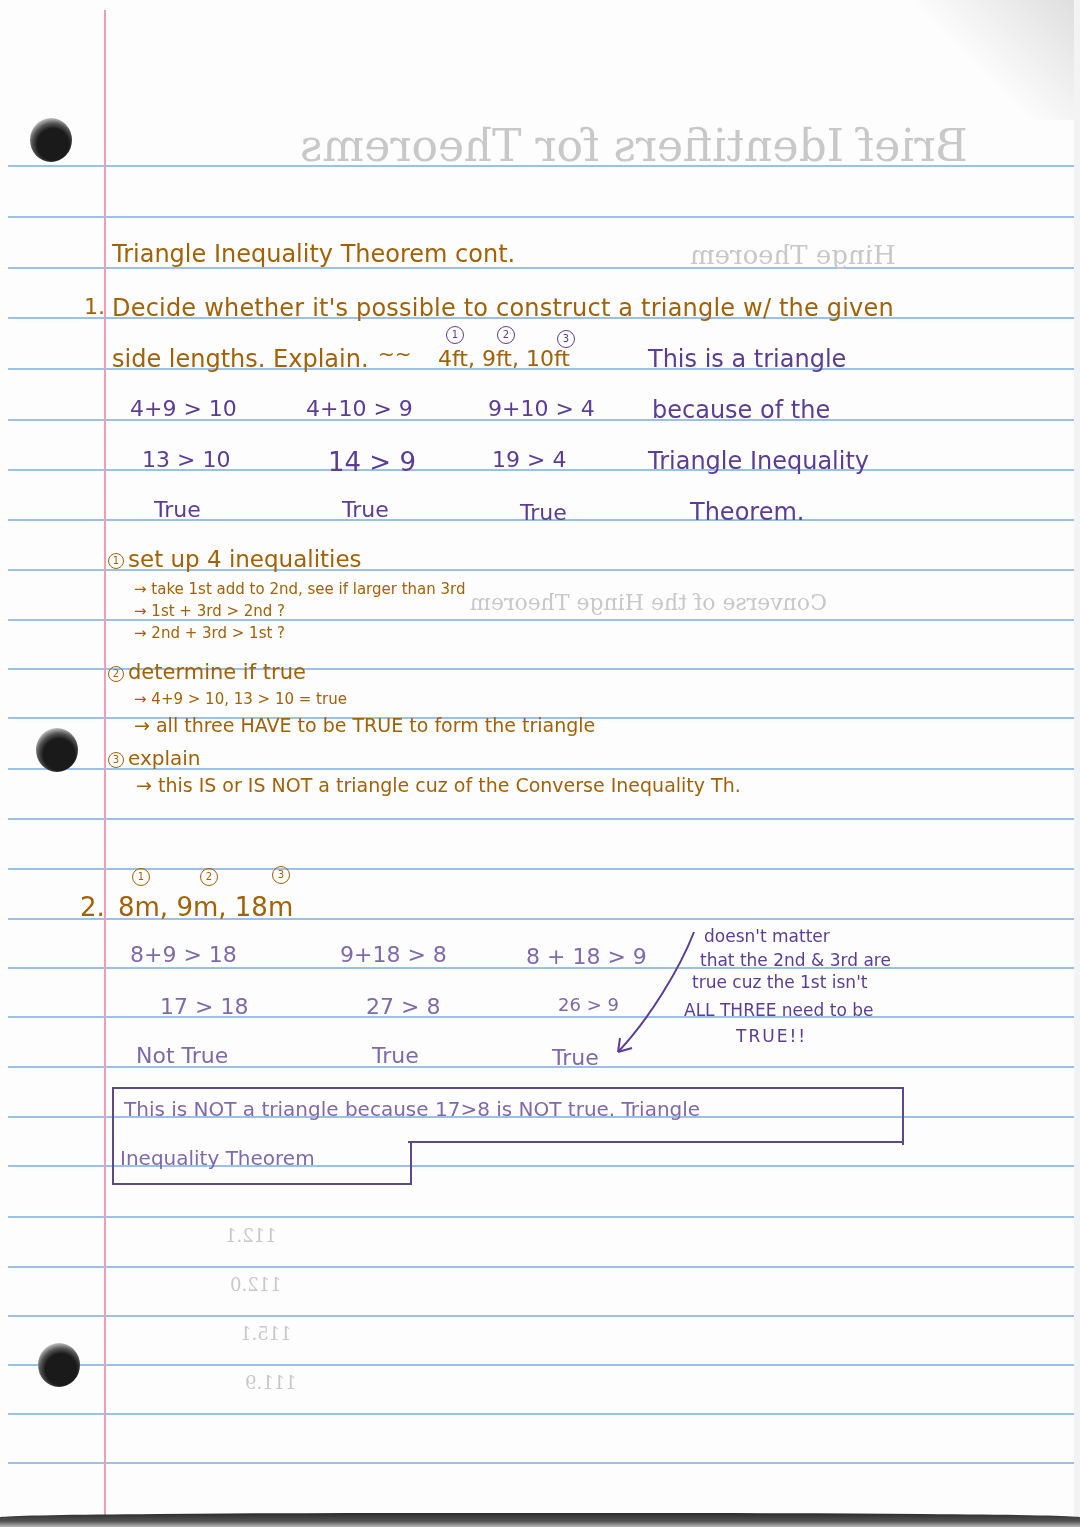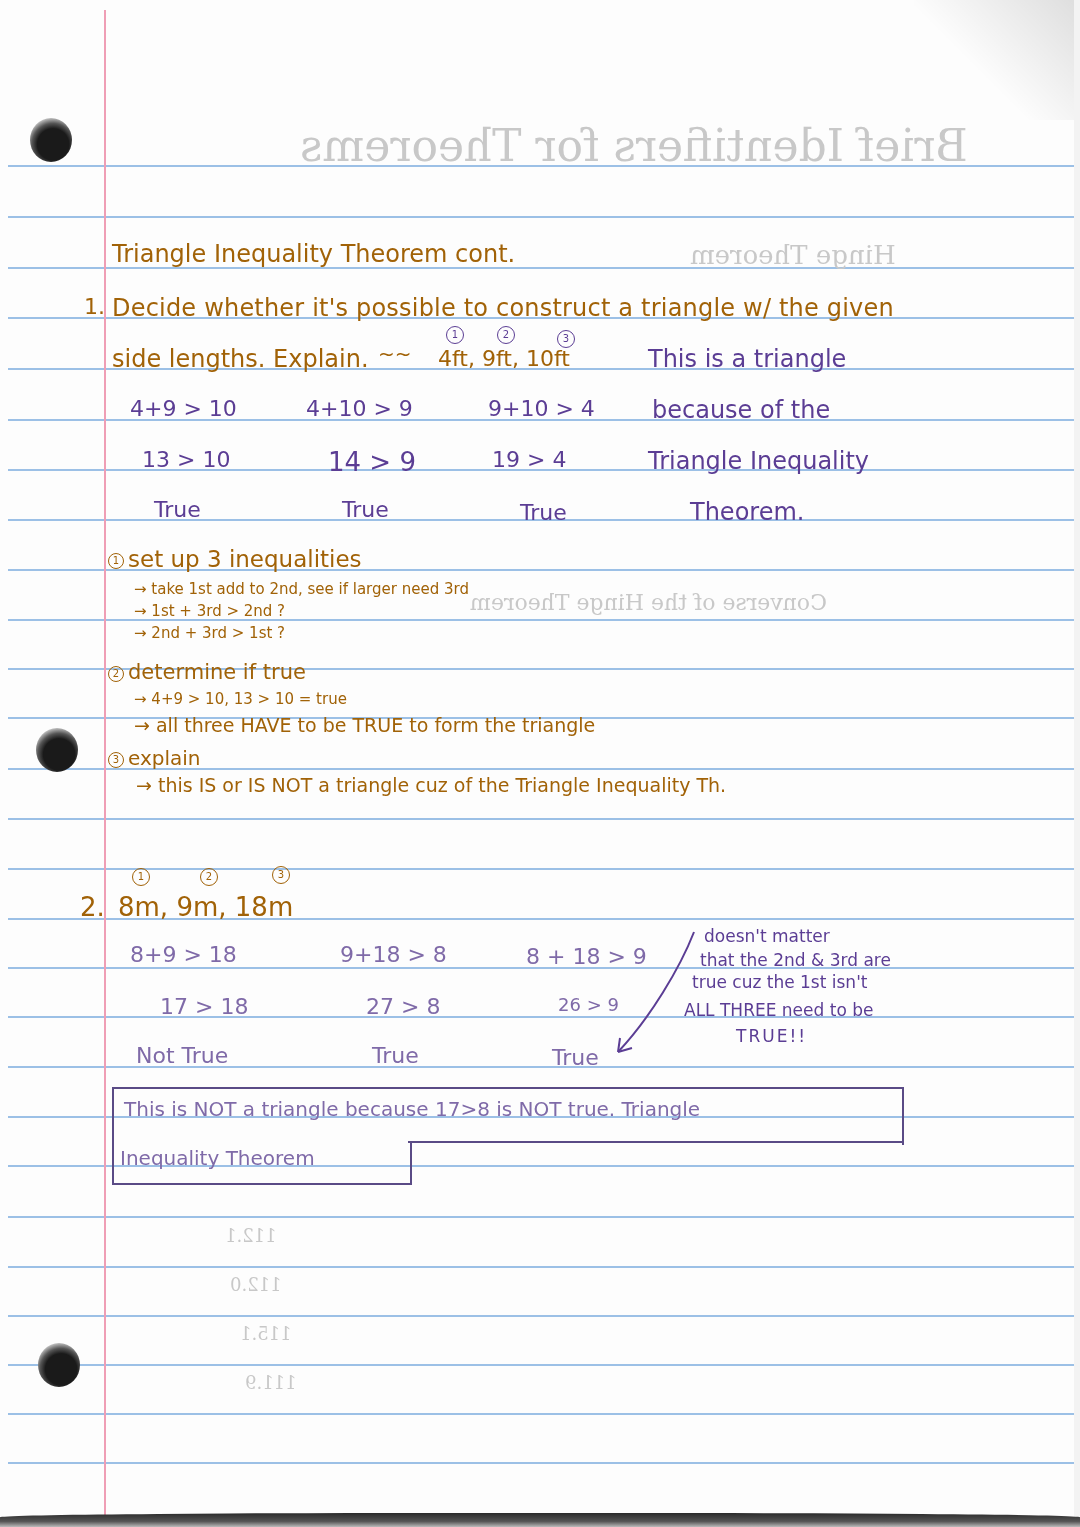--- a/index.html
+++ b/index.html
@@ -93,33 +93,33 @@
   <div class="t pur" style="left:154px; top:497px; font-size:22px;">True</div>
   <div class="t pur" style="left:342px; top:497px; font-size:22px;">True</div>
   <div class="t pur" style="left:520px; top:500px; font-size:22px;">True</div>
 
   <div class="t pur" style="left:648px; top:345px; font-size:24px;">This is a triangle</div>
   <div class="t pur" style="left:652px; top:396px; font-size:24px;">because of the</div>
   <div class="t pur" style="left:648px; top:447px; font-size:24px;">Triangle Inequality</div>
   <div class="t pur" style="left:690px; top:498px; font-size:24px;">Theorem.</div>
 
   <div class="circ blk" style="left:108px; top:553px; width:14px; height:14px; line-height:14px;">1</div>
-  <div class="t blk" style="left:128px; top:546px; font-size:23px;">set up 3 inequalities</div>
-  <div class="t blk" style="left:134px; top:580px; font-size:15px;">→ take 1st add to 2nd, see if larger need 3rd</div>
+  <div class="t blk" style="left:128px; top:546px; font-size:23px;">set up 4 inequalities</div>
+  <div class="t blk" style="left:134px; top:580px; font-size:15px;">→ take 1st add to 2nd, see if larger than 3rd</div>
   <div class="t blk" style="left:134px; top:602px; font-size:15px;">→ 1st + 3rd &gt; 2nd ?</div>
   <div class="t blk" style="left:134px; top:624px; font-size:15px;">→ 2nd + 3rd &gt; 1st ?</div>
 
   <div class="circ blk" style="left:108px; top:666px; width:14px; height:14px; line-height:14px;">2</div>
   <div class="t blk" style="left:128px; top:660px; font-size:21px;">determine if true</div>
   <div class="t blk" style="left:134px; top:690px; font-size:15px;">→ 4+9 &gt; 10, 13 &gt; 10 = true</div>
   <div class="t blk" style="left:134px; top:714px; font-size:19px;">→ all three HAVE to be TRUE to form the triangle</div>
 
   <div class="circ blk" style="left:108px; top:752px; width:14px; height:14px; line-height:14px;">3</div>
   <div class="t blk" style="left:128px; top:746px; font-size:20px;">explain</div>
-  <div class="t blk" style="left:136px; top:774px; font-size:19px;">→ this IS or IS NOT a triangle cuz of the Triangle Inequality Th.</div>
+  <div class="t blk" style="left:136px; top:774px; font-size:19px;">→ this IS or IS NOT a triangle cuz of the Converse Inequality Th.</div>
 
   <div class="circ blk" style="left:132px; top:868px;">1</div>
   <div class="circ blk" style="left:200px; top:868px;">2</div>
   <div class="circ blk" style="left:272px; top:866px;">3</div>
   <div class="t blk" style="left:80px; top:892px; font-size:26px;">2.</div>
   <div class="t blk" style="left:118px; top:892px; font-size:26px;">8m, 9m, 18m</div>
 
   <div class="t lav" style="left:130px; top:942px; font-size:22px;">8+9 &gt; 18</div>
   <div class="t lav" style="left:340px; top:942px; font-size:22px;">9+18 &gt; 8</div>
   <div class="t lav" style="left:526px; top:944px; font-size:22px;">8 + 18 &gt; 9</div>

